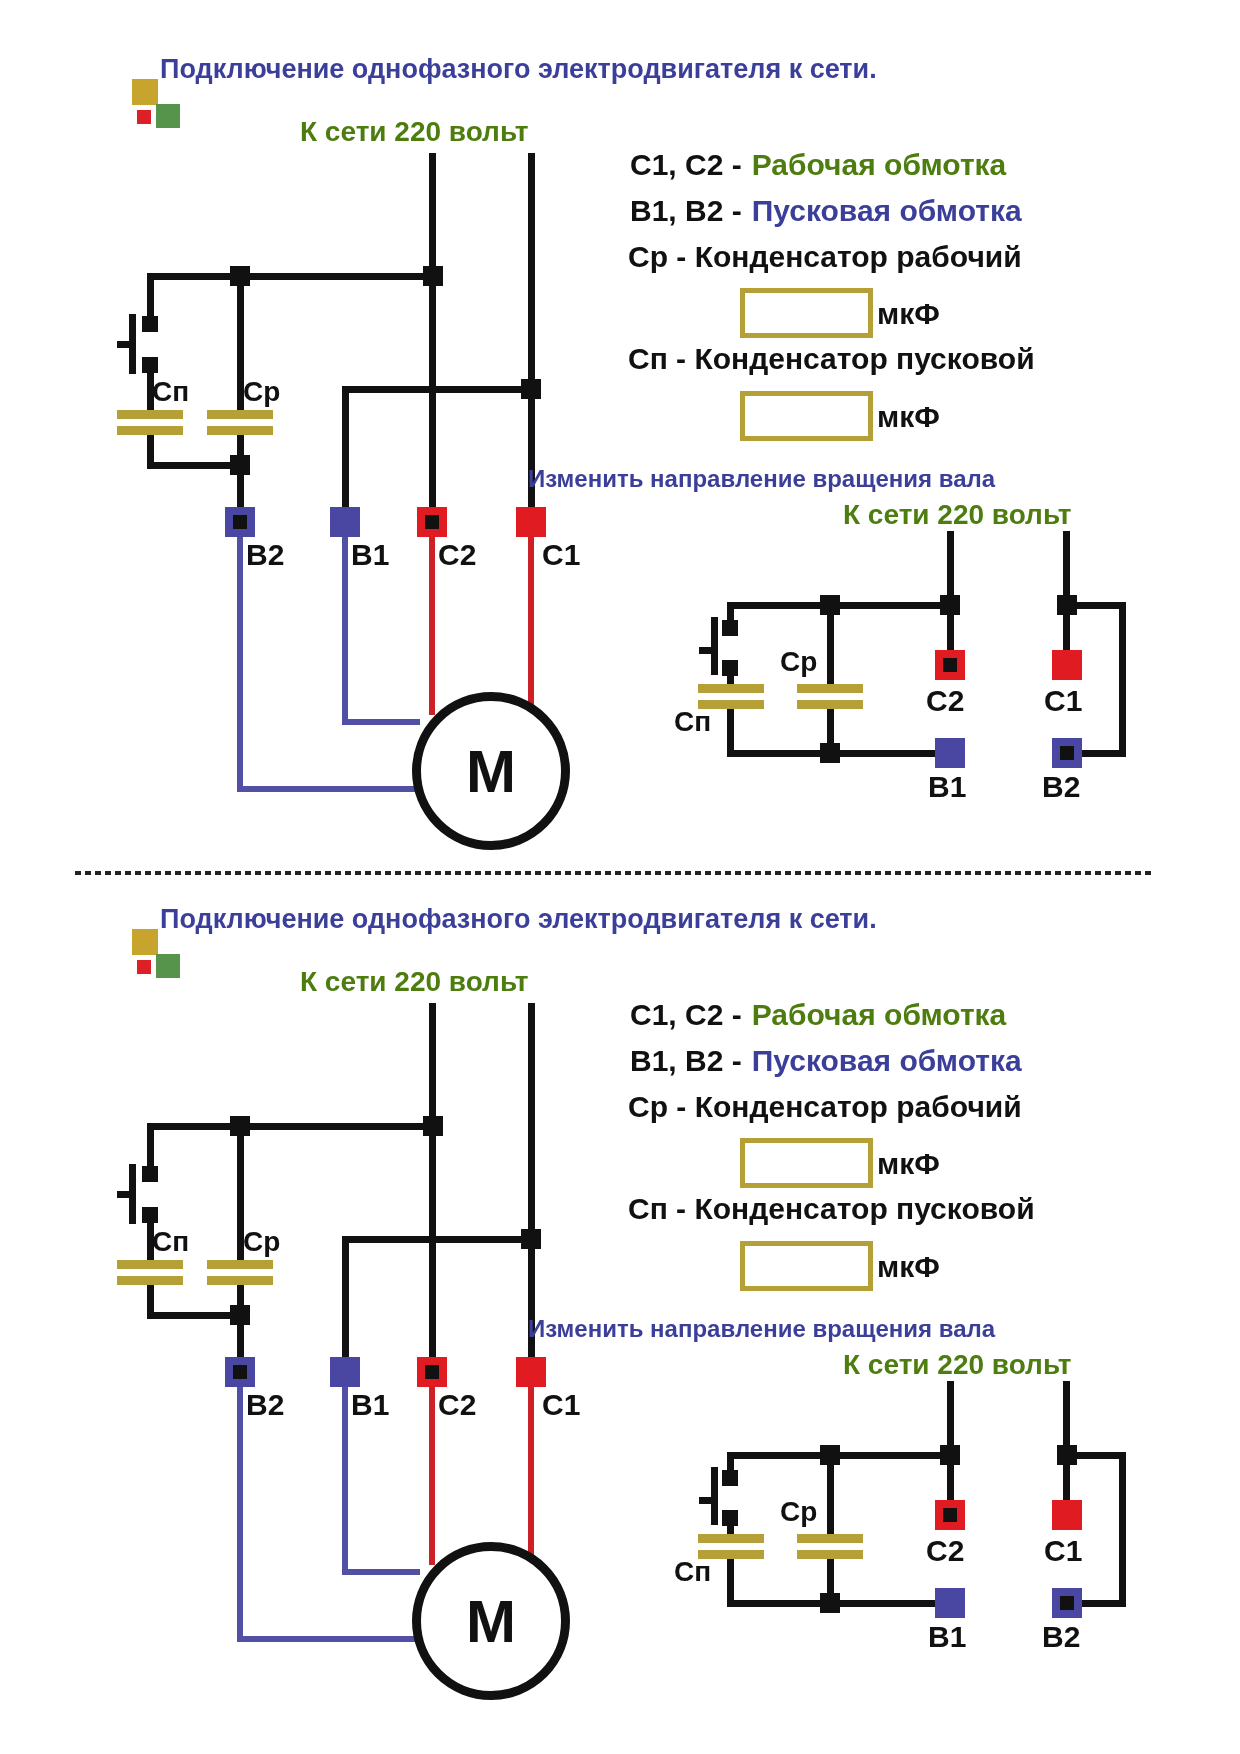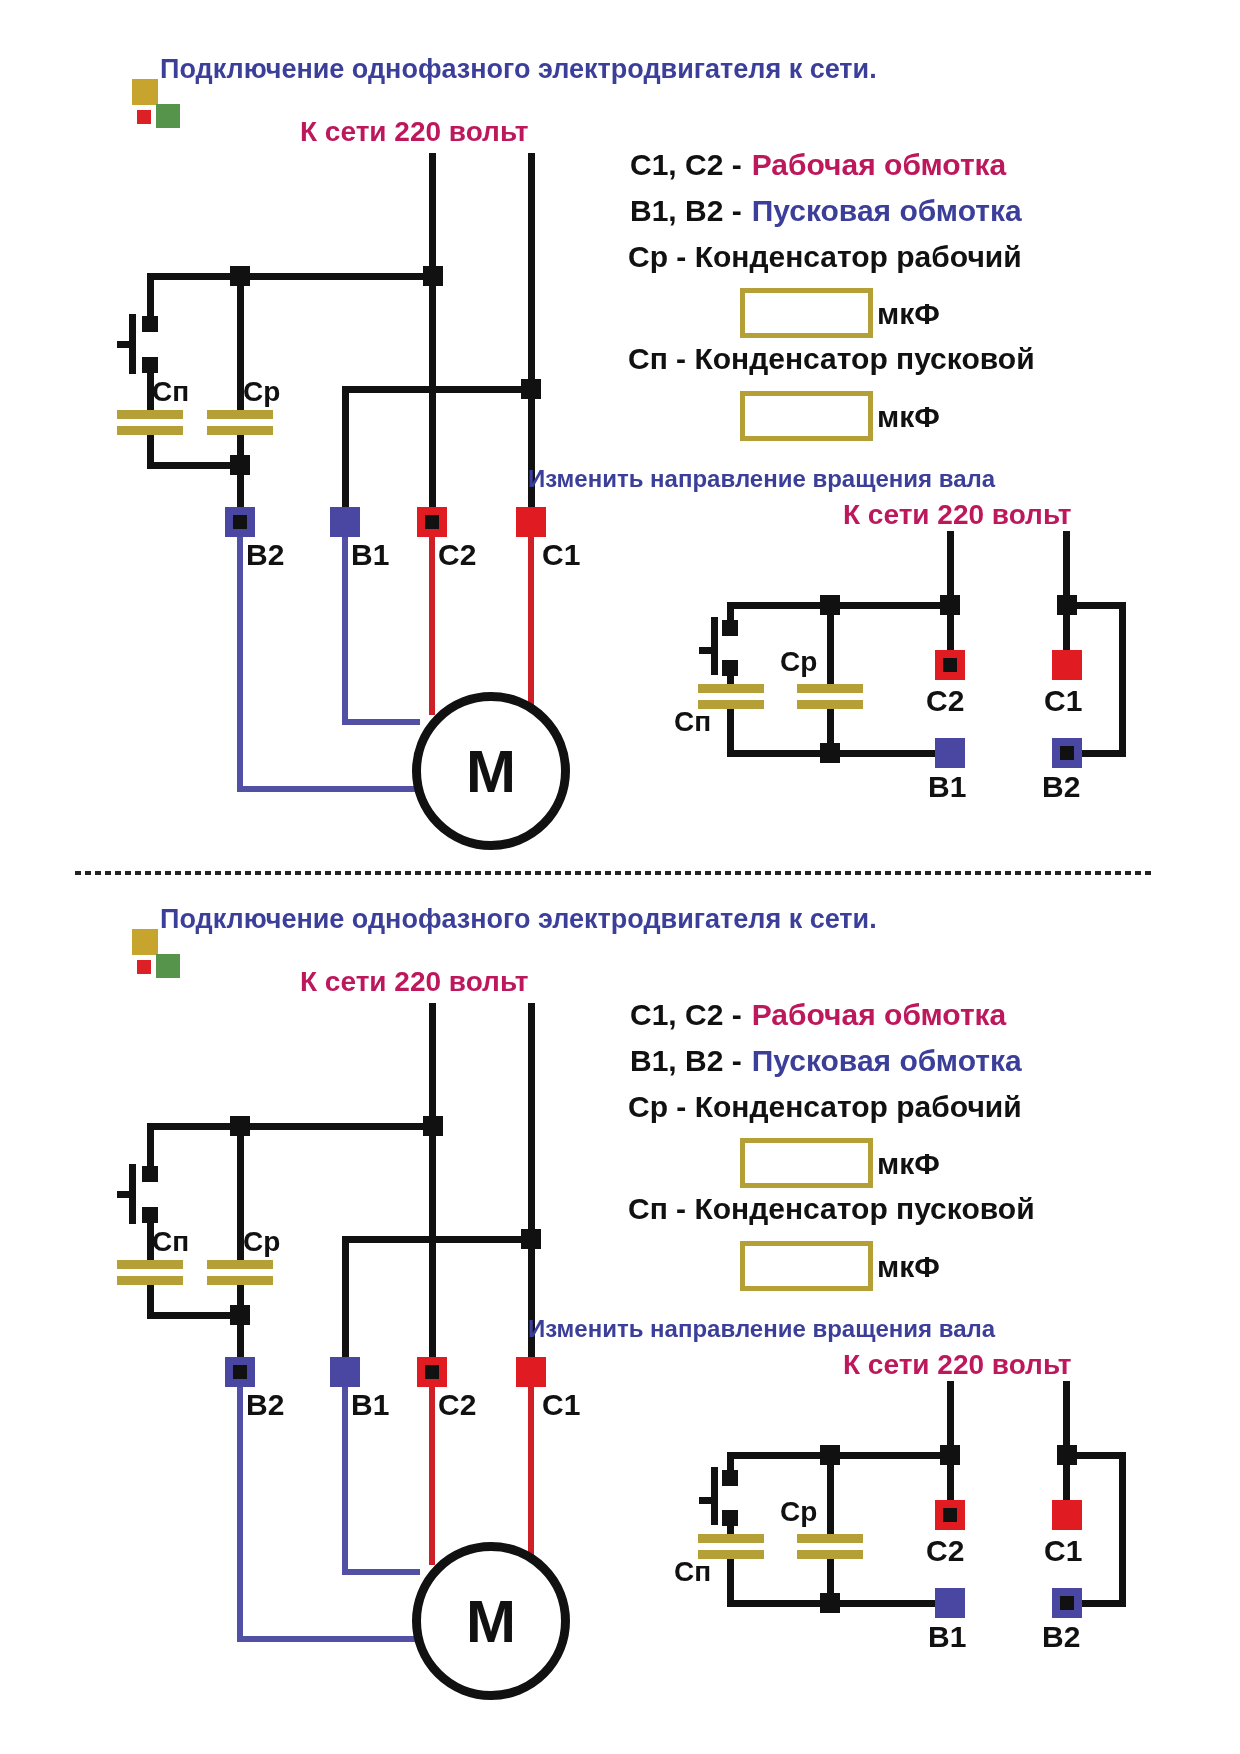--- a/index.html
+++ b/index.html
@@ -11,21 +11,21 @@
   .bw{position:absolute;background:#5150a5;}
   .rw{position:absolute;background:#cd2127;}
   .gold{position:absolute;background:#b5a038;}
   .j{position:absolute;background:#111;width:20px;height:20px;}
   .term{position:absolute;width:30px;height:30px;}
   .tred{background:#e01b22;}
   .tblue{background:#4a47a3;}
   .inner{position:absolute;left:8px;top:8px;width:14px;height:14px;background:#111;}
   .lbl{position:absolute;font-weight:bold;color:#111;white-space:nowrap;line-height:1;}
   .blue-t{color:#3b3f99;}
-  .red-t{color:#be185d;}
+  .red-t{color:#4d7c0f;}
   .vbox{position:absolute;border:5px solid #b5a038;background:#fff;}
   .motor{position:absolute;border:9px solid #111;border-radius:50%;background:#fff;
          display:flex;align-items:center;justify-content:center;font-weight:bold;color:#111;}
   .divider{position:absolute;height:4px;
            background:repeating-linear-gradient(90deg,#222 0 6px,transparent 6px 10px);}
 </style>
 </head>
 <body>
 
 <div id="stage">

